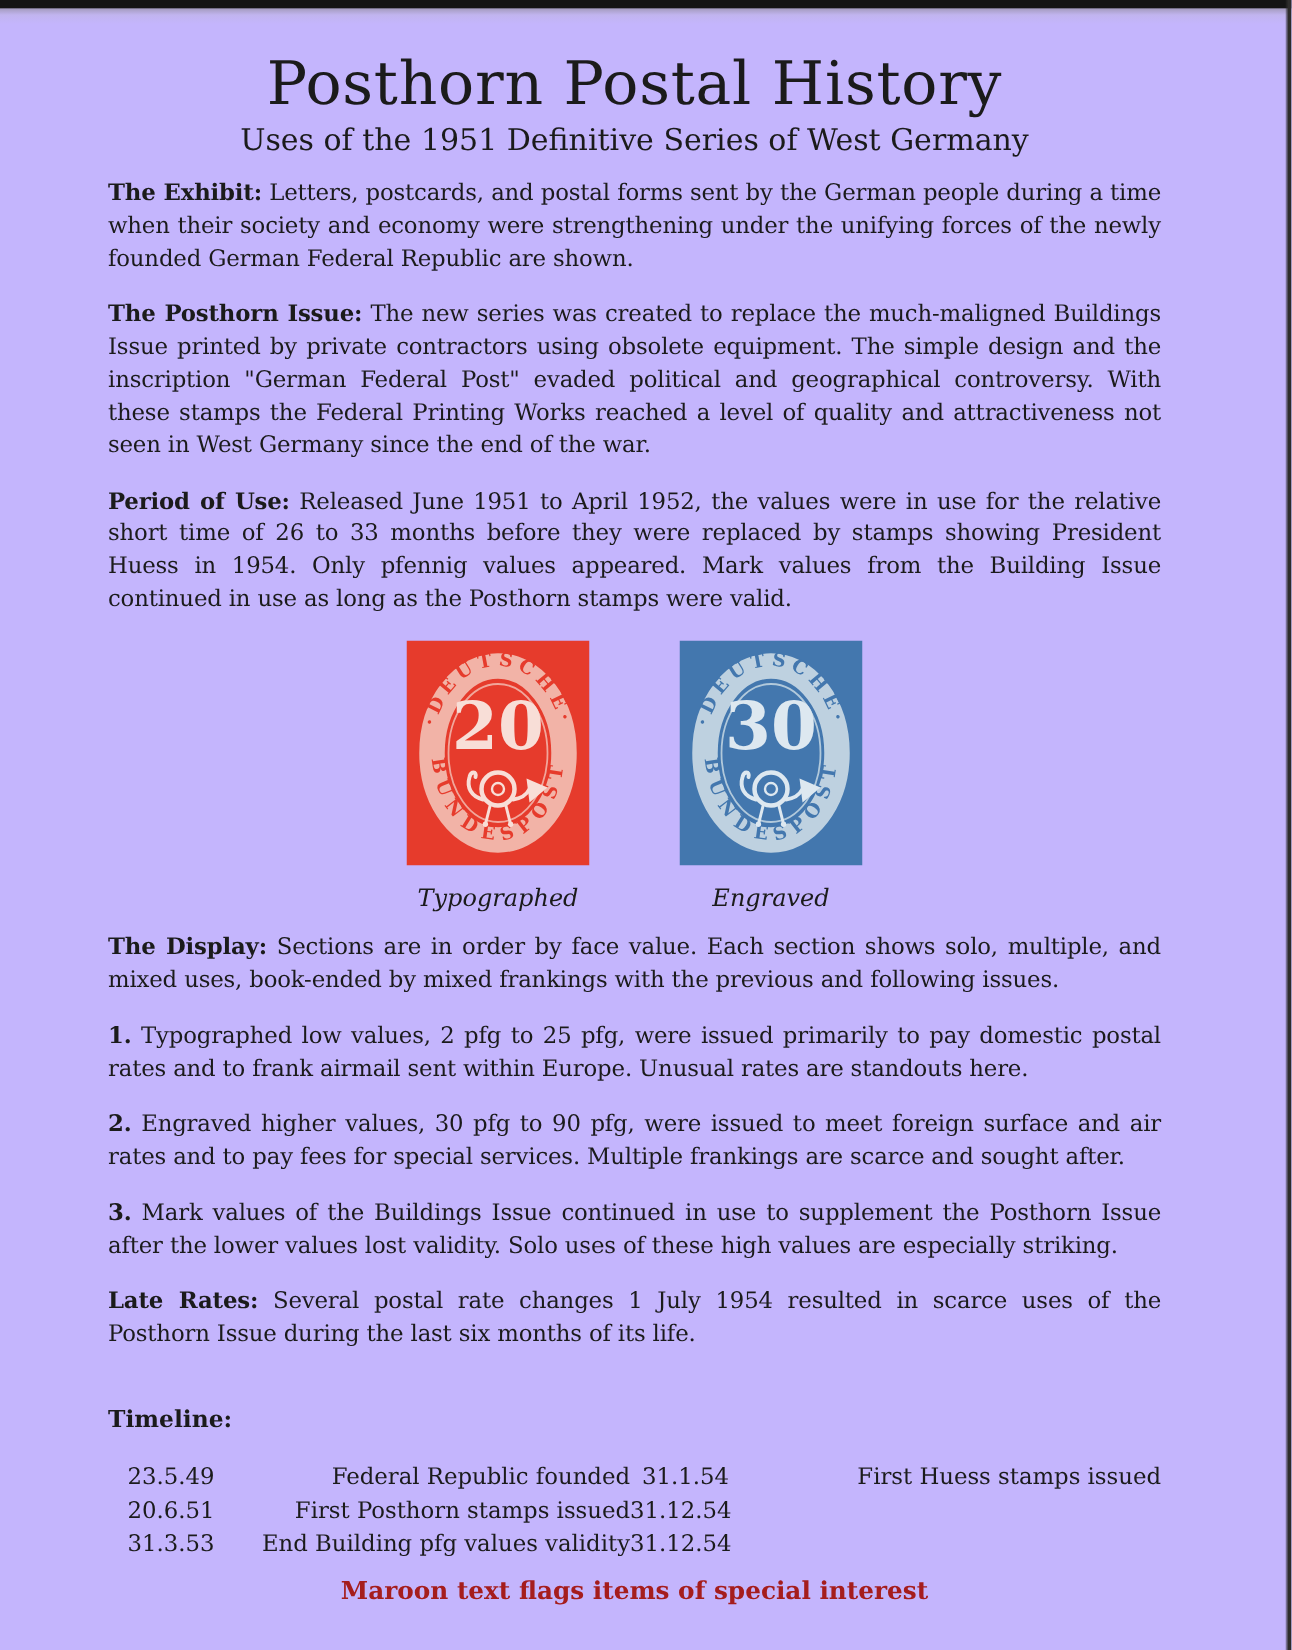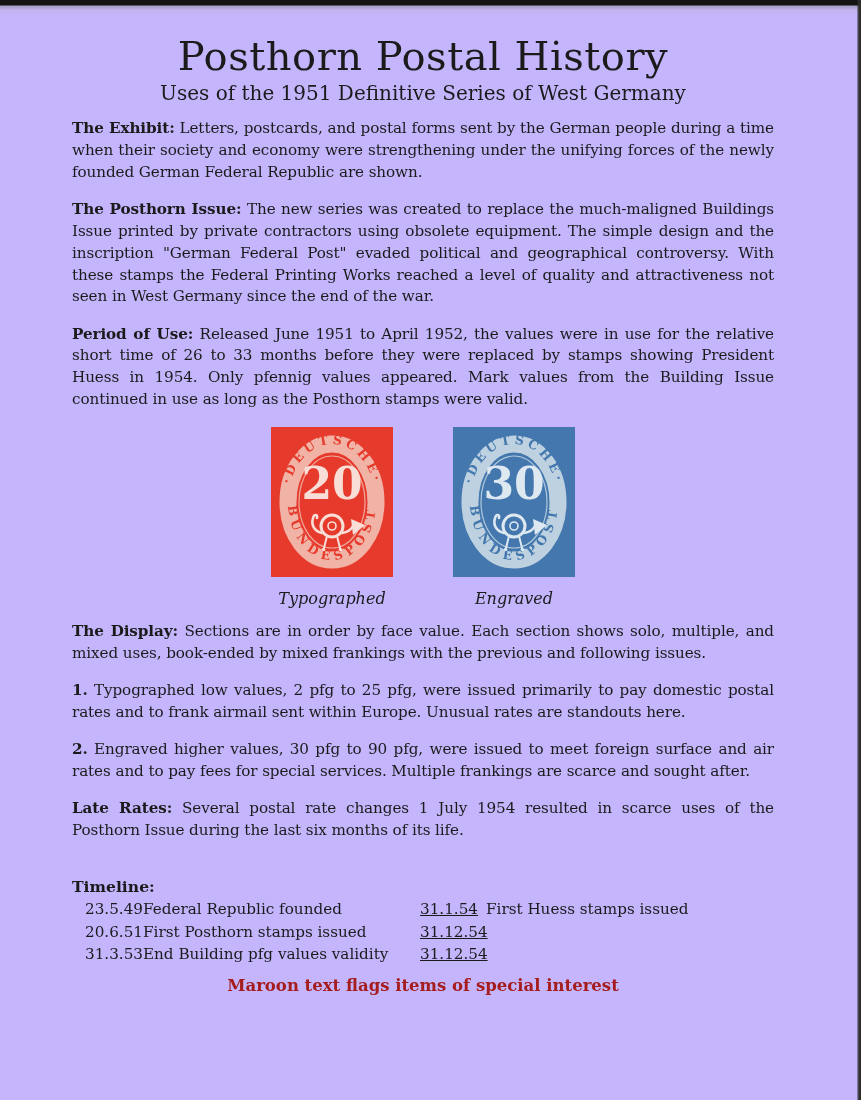--- a/index.html
+++ b/index.html
@@ -76,26 +76,26 @@
   .innerline{ fill: none; stroke: var(--band); stroke-width: 1.2; opacity: 0.9; }
   .letters  { fill: var(--c); font-family: "DejaVu Serif", serif; font-weight: bold; font-size: 12.5px; }
   .let-top  { letter-spacing: 3.6px; }
   .let-bot  { letter-spacing: 5.2px; }
   .numeral  { fill: var(--light); font-family: "DejaVu Serif", serif; font-size: 44px; font-weight: bold; }
   .horn     { stroke: var(--light); fill: none; stroke-linecap: round; }
   .horn-fill{ fill: var(--light); stroke: none; }
   
   .timeline { margin-top: 14px; font-size: 15.2px; }
   .timeline-heading { font-weight: bold; font-size: 15.6px; margin-top: 35px; }
-  .timeline-cols { display: flex; padding-left: 13px; margin-top: 2px; }
+  .timeline-cols { display: flex; padding-left: 13px; margin-top: 18px; text-align: right; }
   .timeline-col-left  { width: 335px; flex: none; }
   .timeline-col-right { flex: 1; }
   .timeline-row { display: flex; line-height: 1.5; }
   .tl-date-l { flex: none; width: 58px; }
-  .tl-date-r { flex: none; width: 66px; text-decoration: underline; }
+  .tl-date-r { flex: none; width: 66px; }
   .tl-event { flex: 1; }
   .footer-note {
     margin-top: 10px;
     text-align: center;
     font-weight: bold;
     font-size: 16.5px;
     color: #a51d1d;
   }
 </style>
 </head>
@@ -170,20 +170,21 @@
       </div>
 
     </div>
 
     <p class="para"><span class="lead">The Display:</span> <span>Sections are in order by face value. Each section shows solo, multiple, and mixed uses, book-ended by mixed frankings with the previous and following issues.</span></p>
 
     <p class="para"><span class="lead">1.</span> <span>Typographed low values, 2 pfg to 25 pfg, were issued primarily to pay domestic postal rates and to frank airmail sent within Europe. Unusual rates are standouts here.</span></p>
 
     <p class="para"><span class="lead">2.</span> <span>Engraved higher values, 30 pfg to 90 pfg, were issued to meet foreign surface and air rates and to pay fees for special services. Multiple frankings are scarce and sought after.</span></p>
 
+    <p class="para"><span class="lead">3.</span> <span>Mark values of the Buildings Issue continued in use to supplement the Posthorn Issue after the lower values lost validity. Solo uses of these high values are especially striking.</span></p>
 
     <p class="para"><span class="lead">Late Rates:</span> <span>Several postal rate changes 1 July 1954 resulted in scarce uses of the Posthorn Issue during the last six months of its life.</span></p>
 
     <div class="timeline">
       <div class="timeline-heading">Timeline:</div>
       <div class="timeline-cols">
         <div class="timeline-col-left">
           <div class="timeline-row">
             <span class="tl-date-l">23.5.49</span>
             <span class="tl-event">Federal Republic founded</span>

